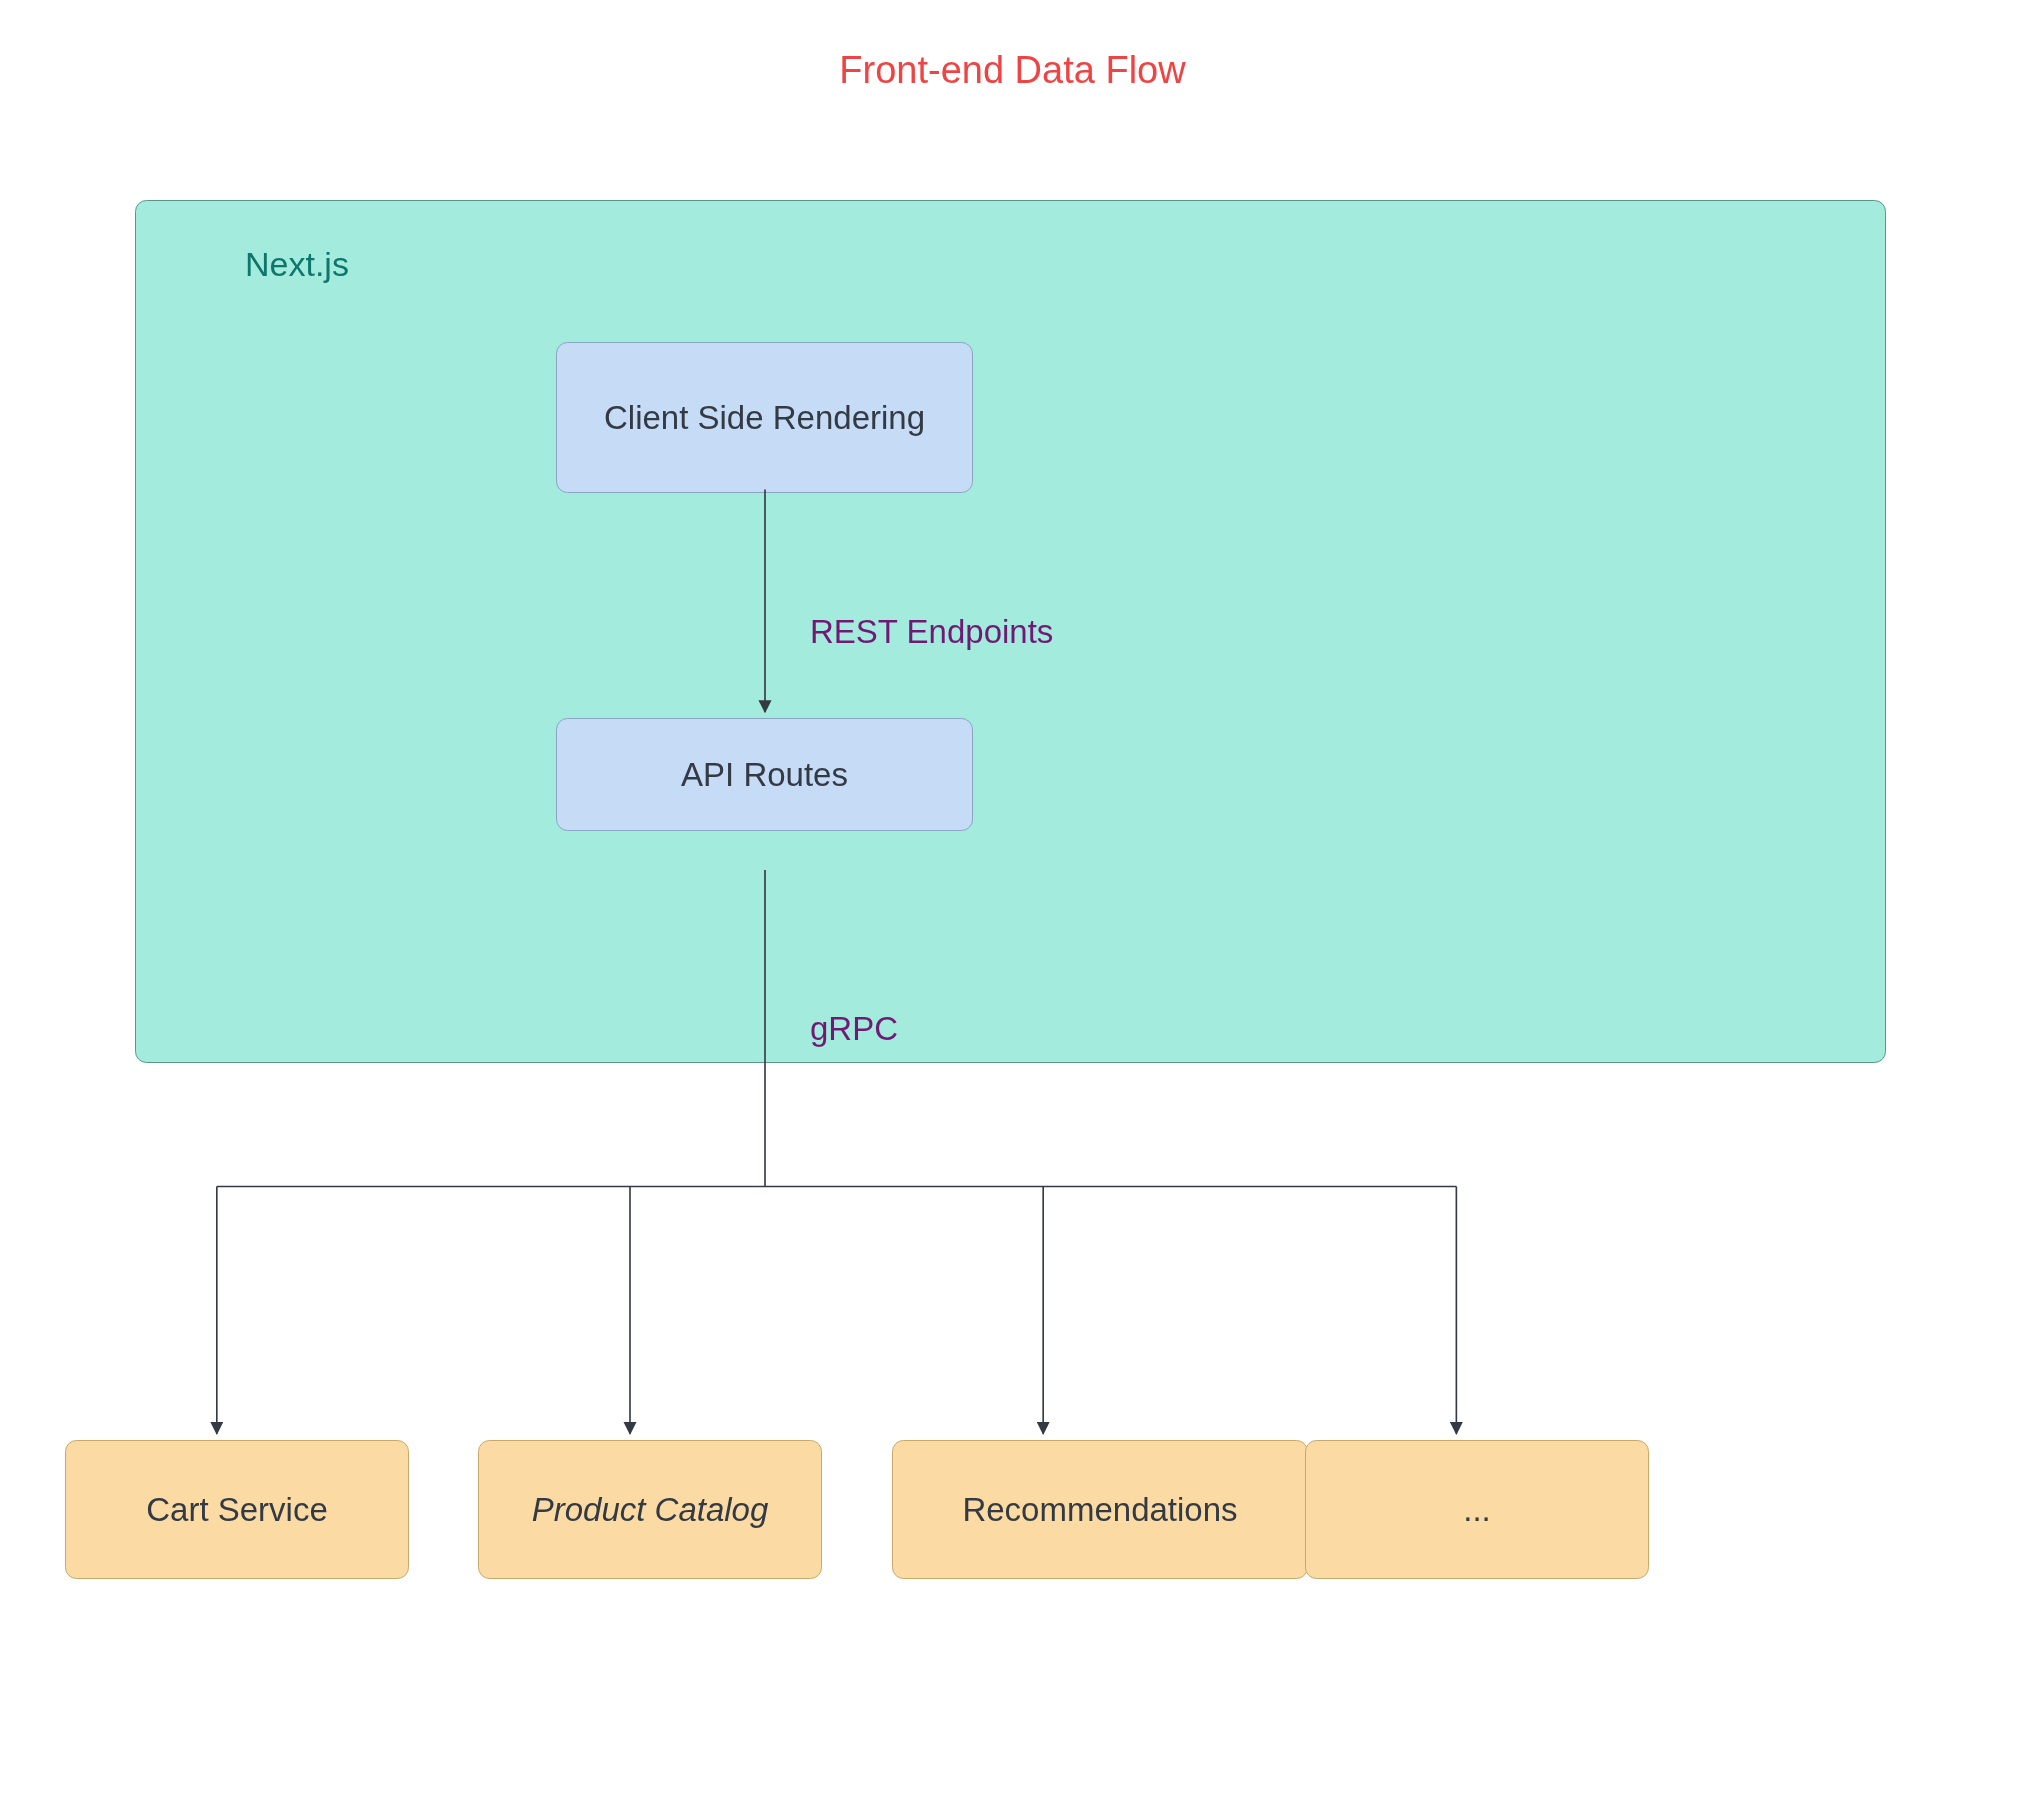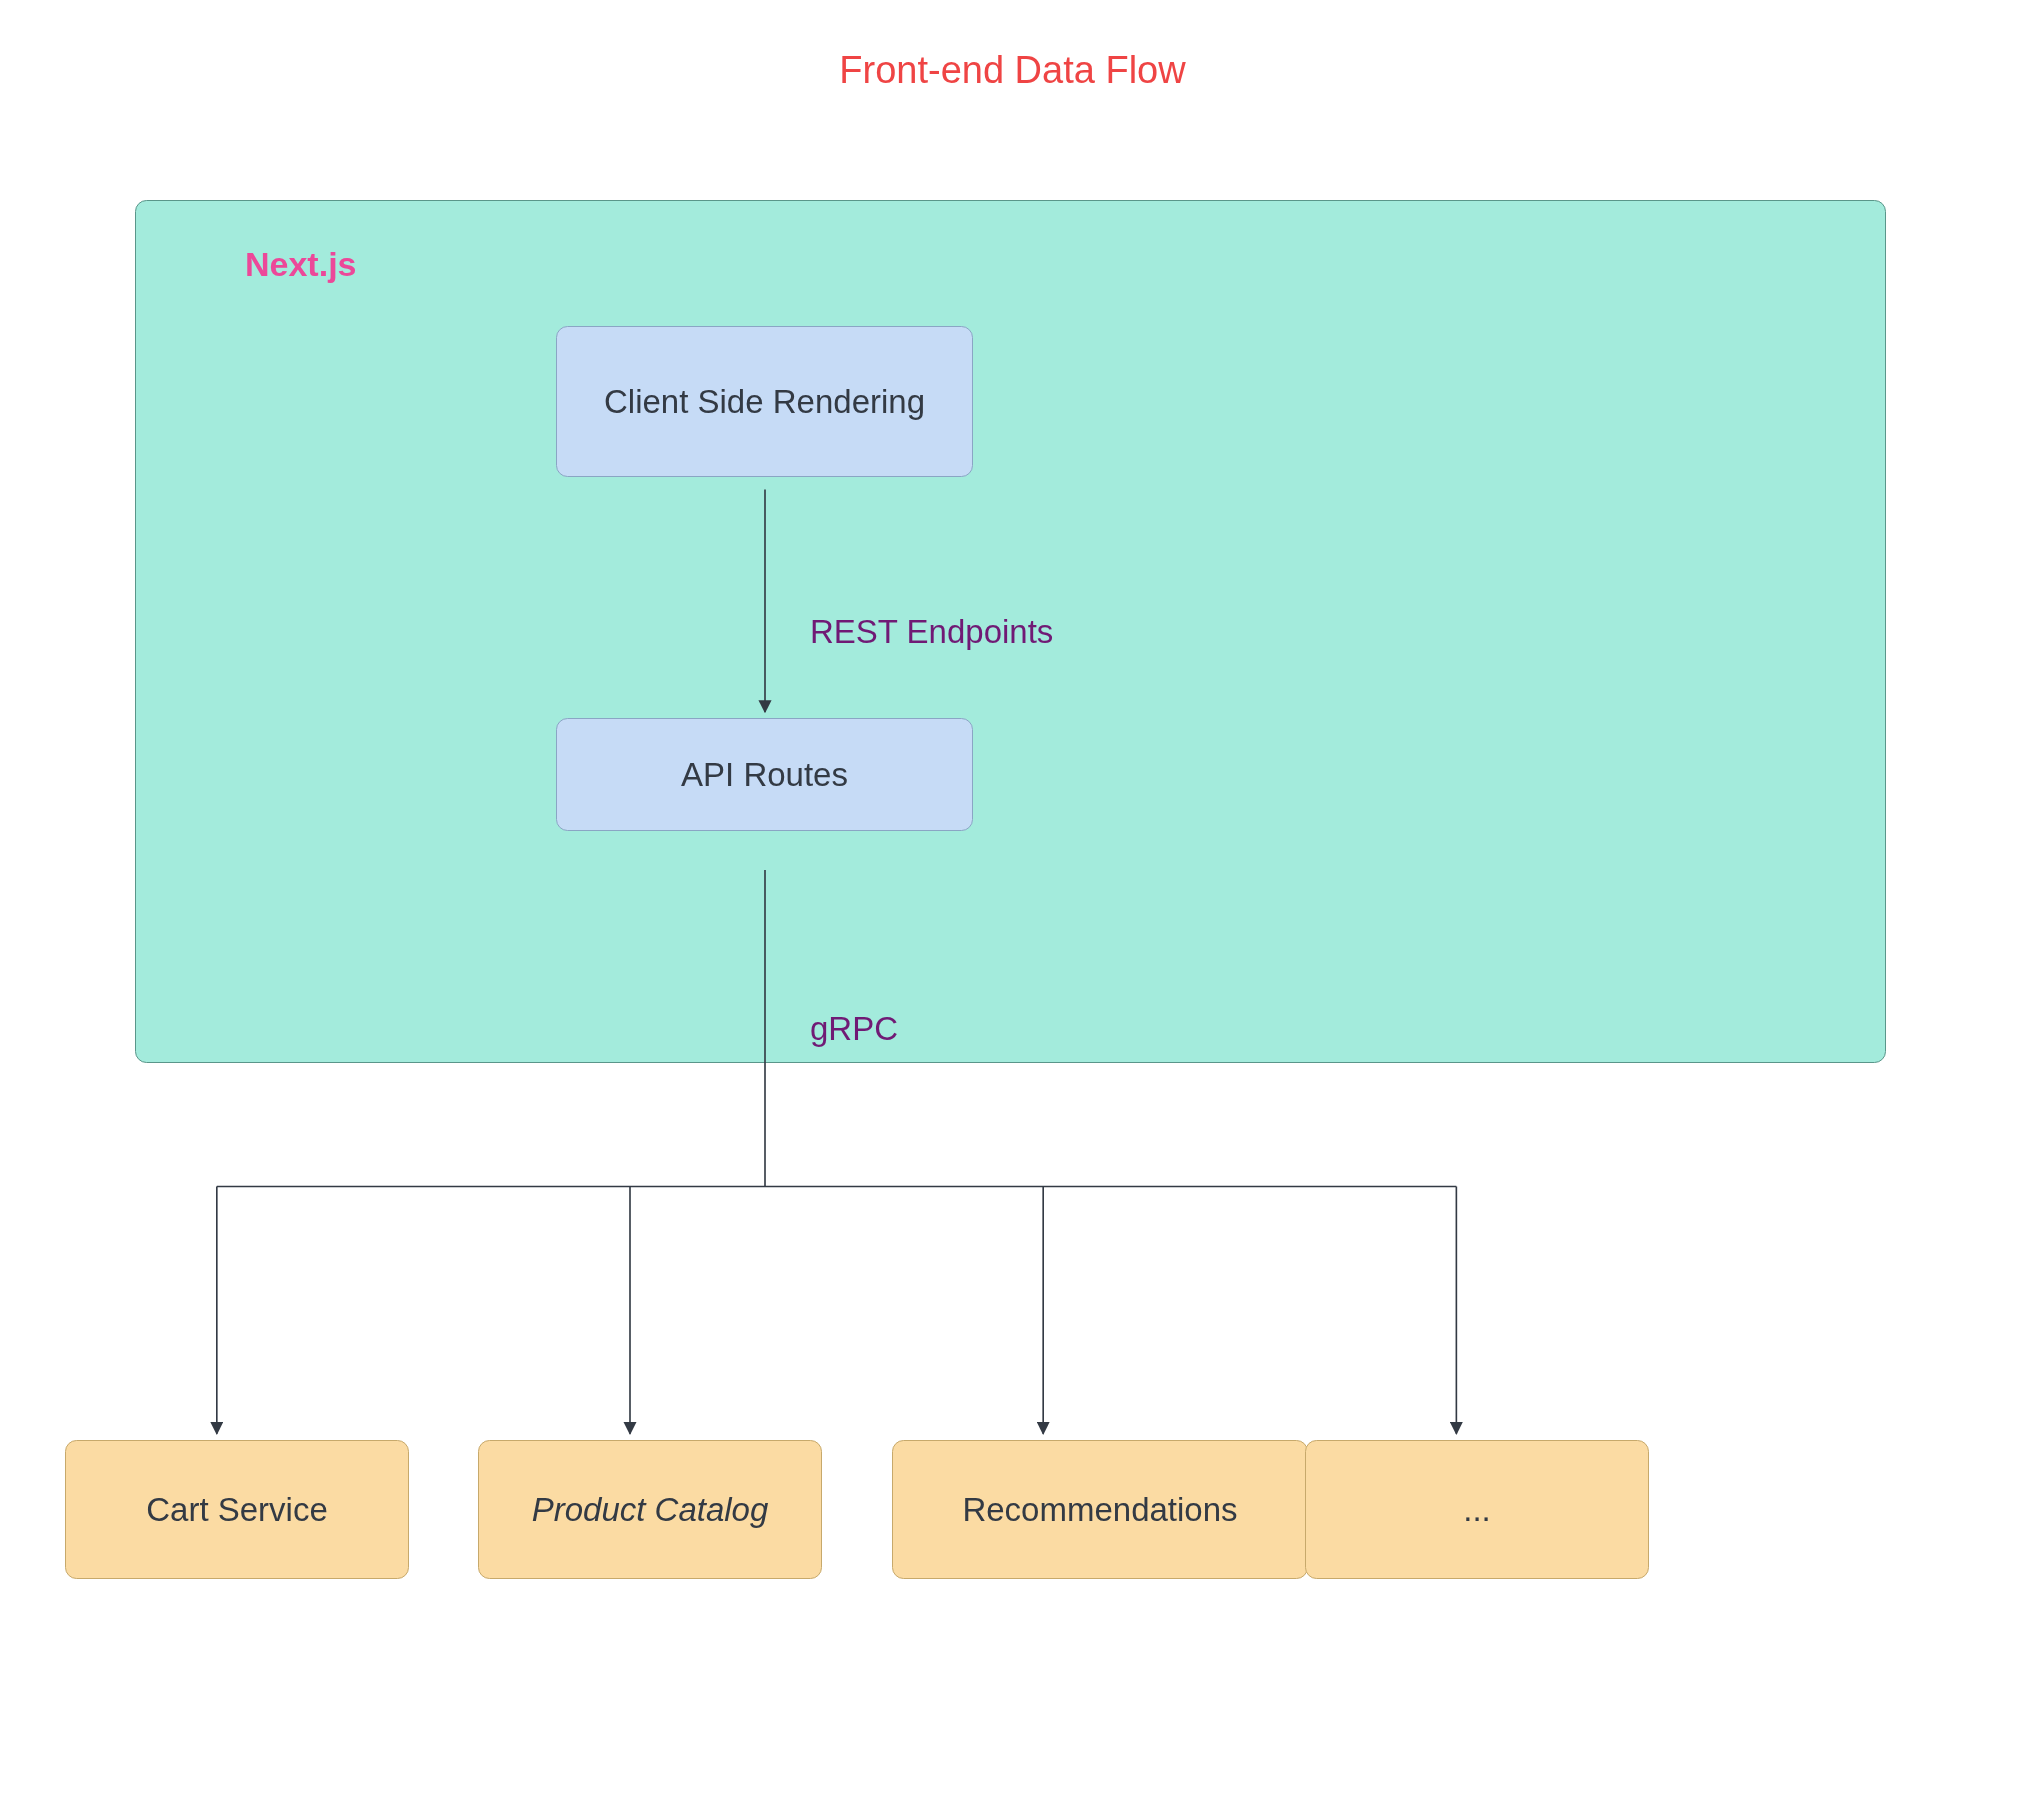--- a/index.html
+++ b/index.html
@@ -22,22 +22,21 @@
   }
   .container-box {
     position: absolute;
     background: #a3ebdc;
     border: 1.6px solid #5a968a;
     border-radius: 11.5px;
   }
   .container-label {
     position: absolute;
     font-size: 34px;
-    color: #ec4899;
-    font-weight: bold;
+    color: #0f766e;
   }
   .node {
     position: absolute;
     display: flex;
     align-items: center;
     justify-content: center;
     font-size: 33px;
     border-radius: 11.5px;
     text-align: center;
     padding: 0 8.2px;
@@ -67,21 +66,21 @@
   }
 </style>
 </head>
 <body>
 
 <div class="title">Front-end Data Flow</div>
 
 <div class="container-box" style="left:135px; top:200px; width:1751px; height:863px;"></div>
 <div class="container-label" style="left:245px; top:245px;">Next.js</div>
 
-<div class="node node-blue" style="left:556px; top:326px; width:417px; height:151px;">
+<div class="node node-blue" style="left:556px; top:342px; width:417px; height:151px;">
   <span>Client Side Rendering</span>
 </div>
 
 <div class="node node-blue" style="left:556px; top:718px; width:417px; height:113px;">
   <span>API Routes</span>
 </div>
 
 <div class="edge-label" style="left:810px; top:573px;">REST Endpoints</div>
 <div class="edge-label" style="left:810px; top:970px;">gRPC</div>
 

